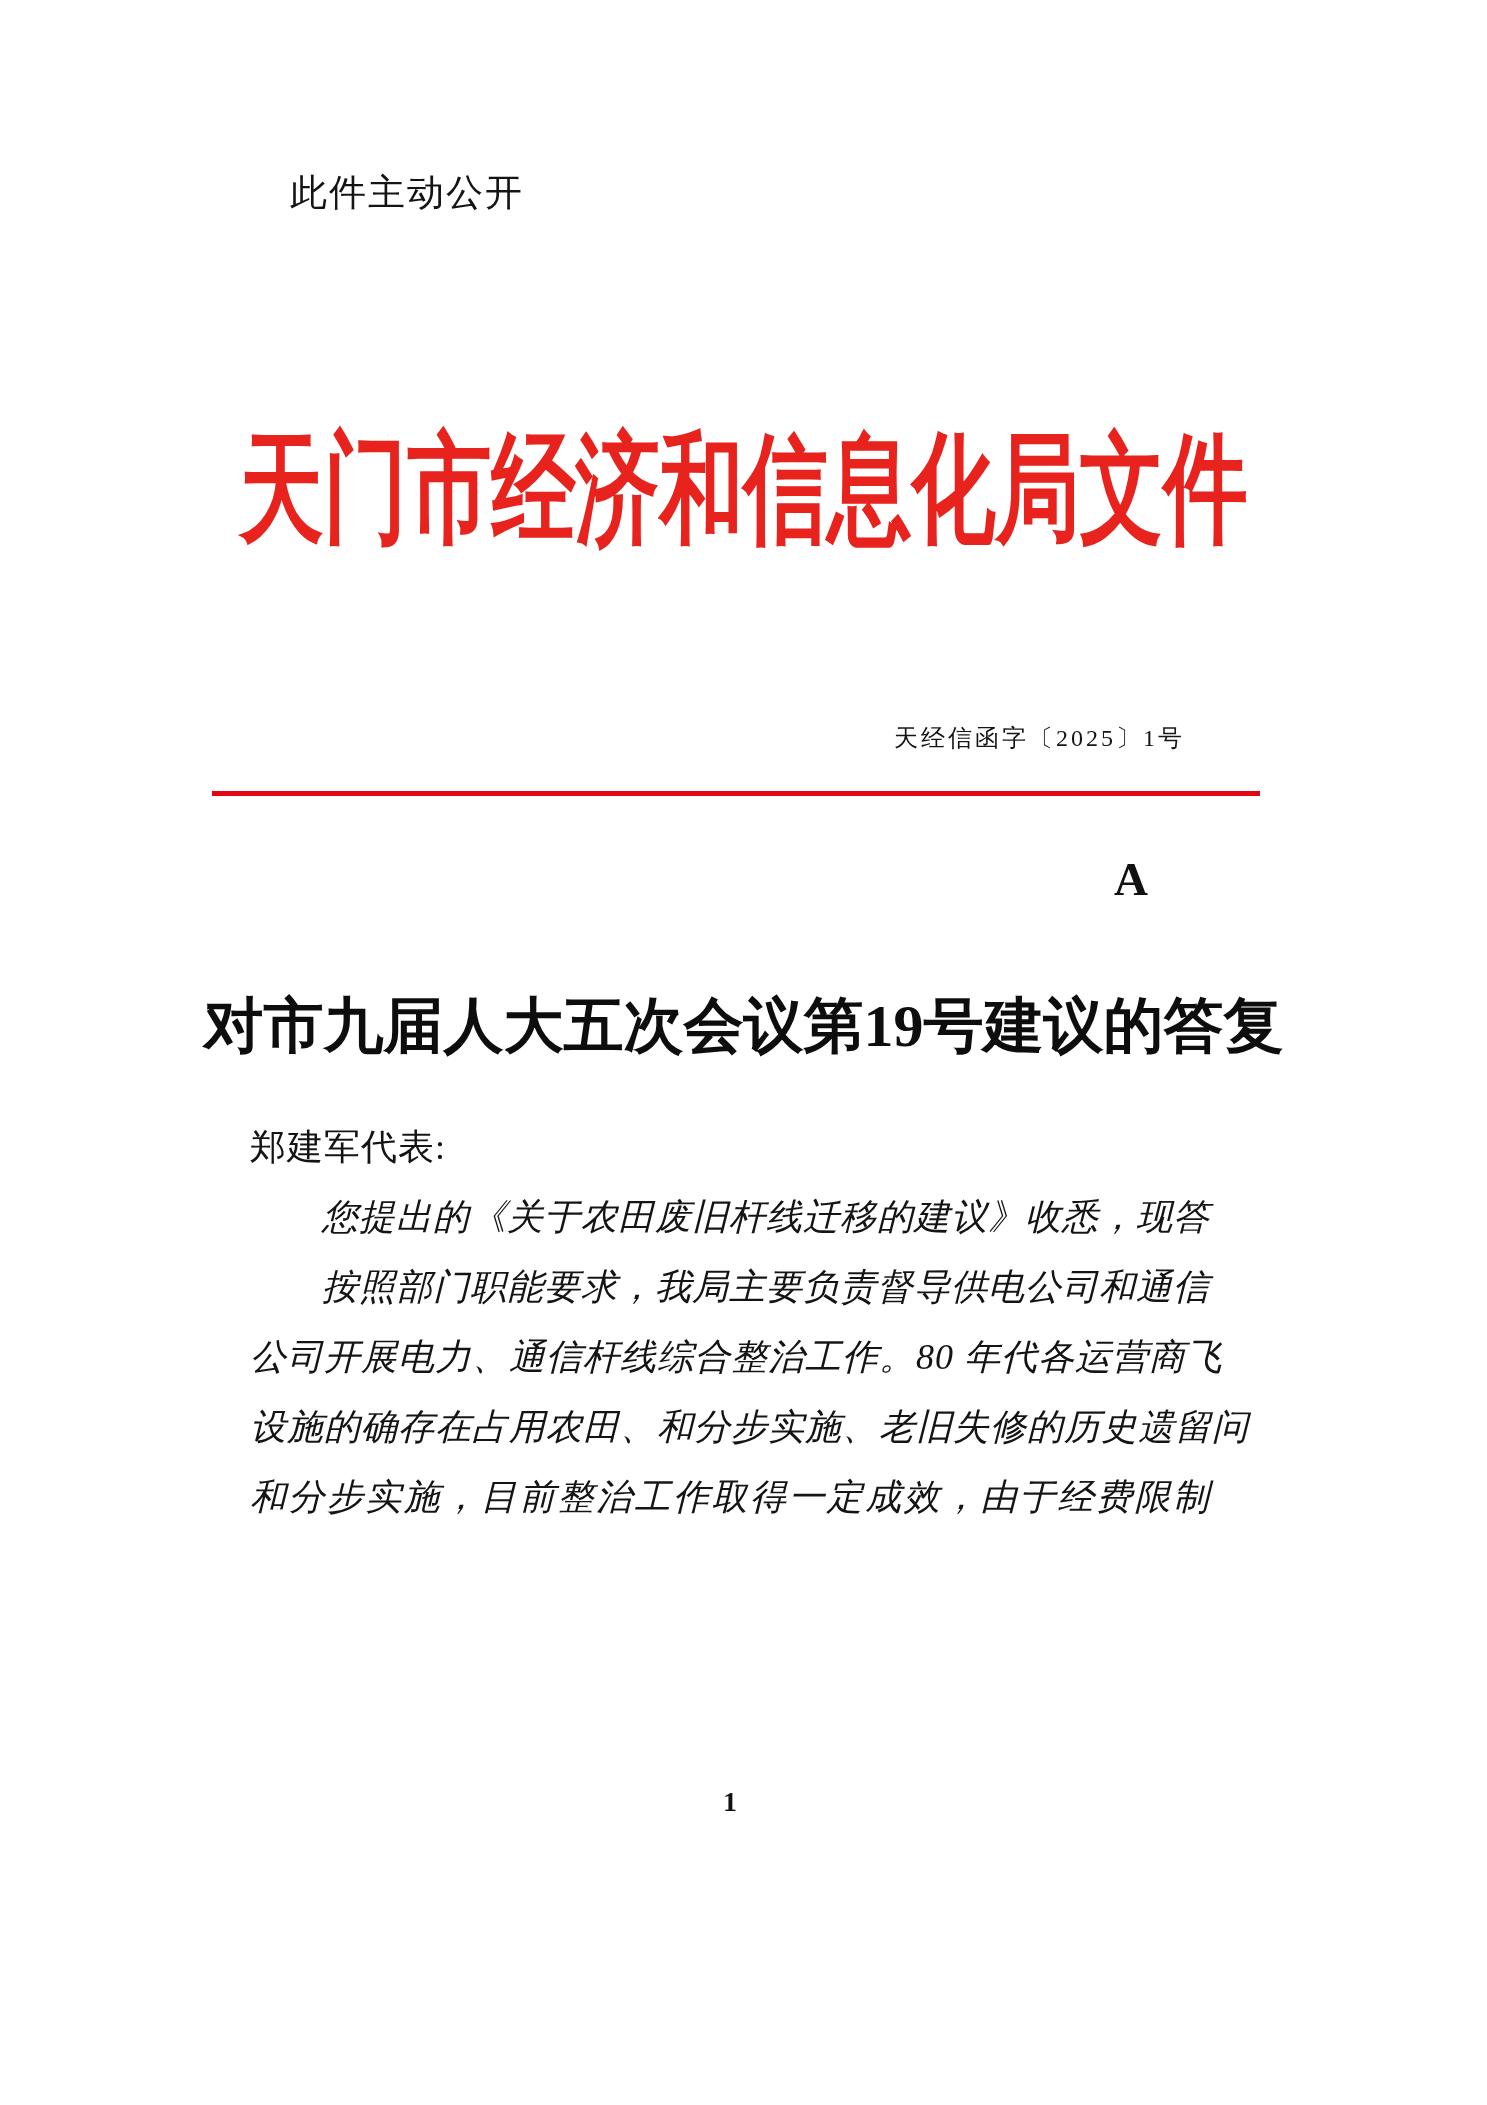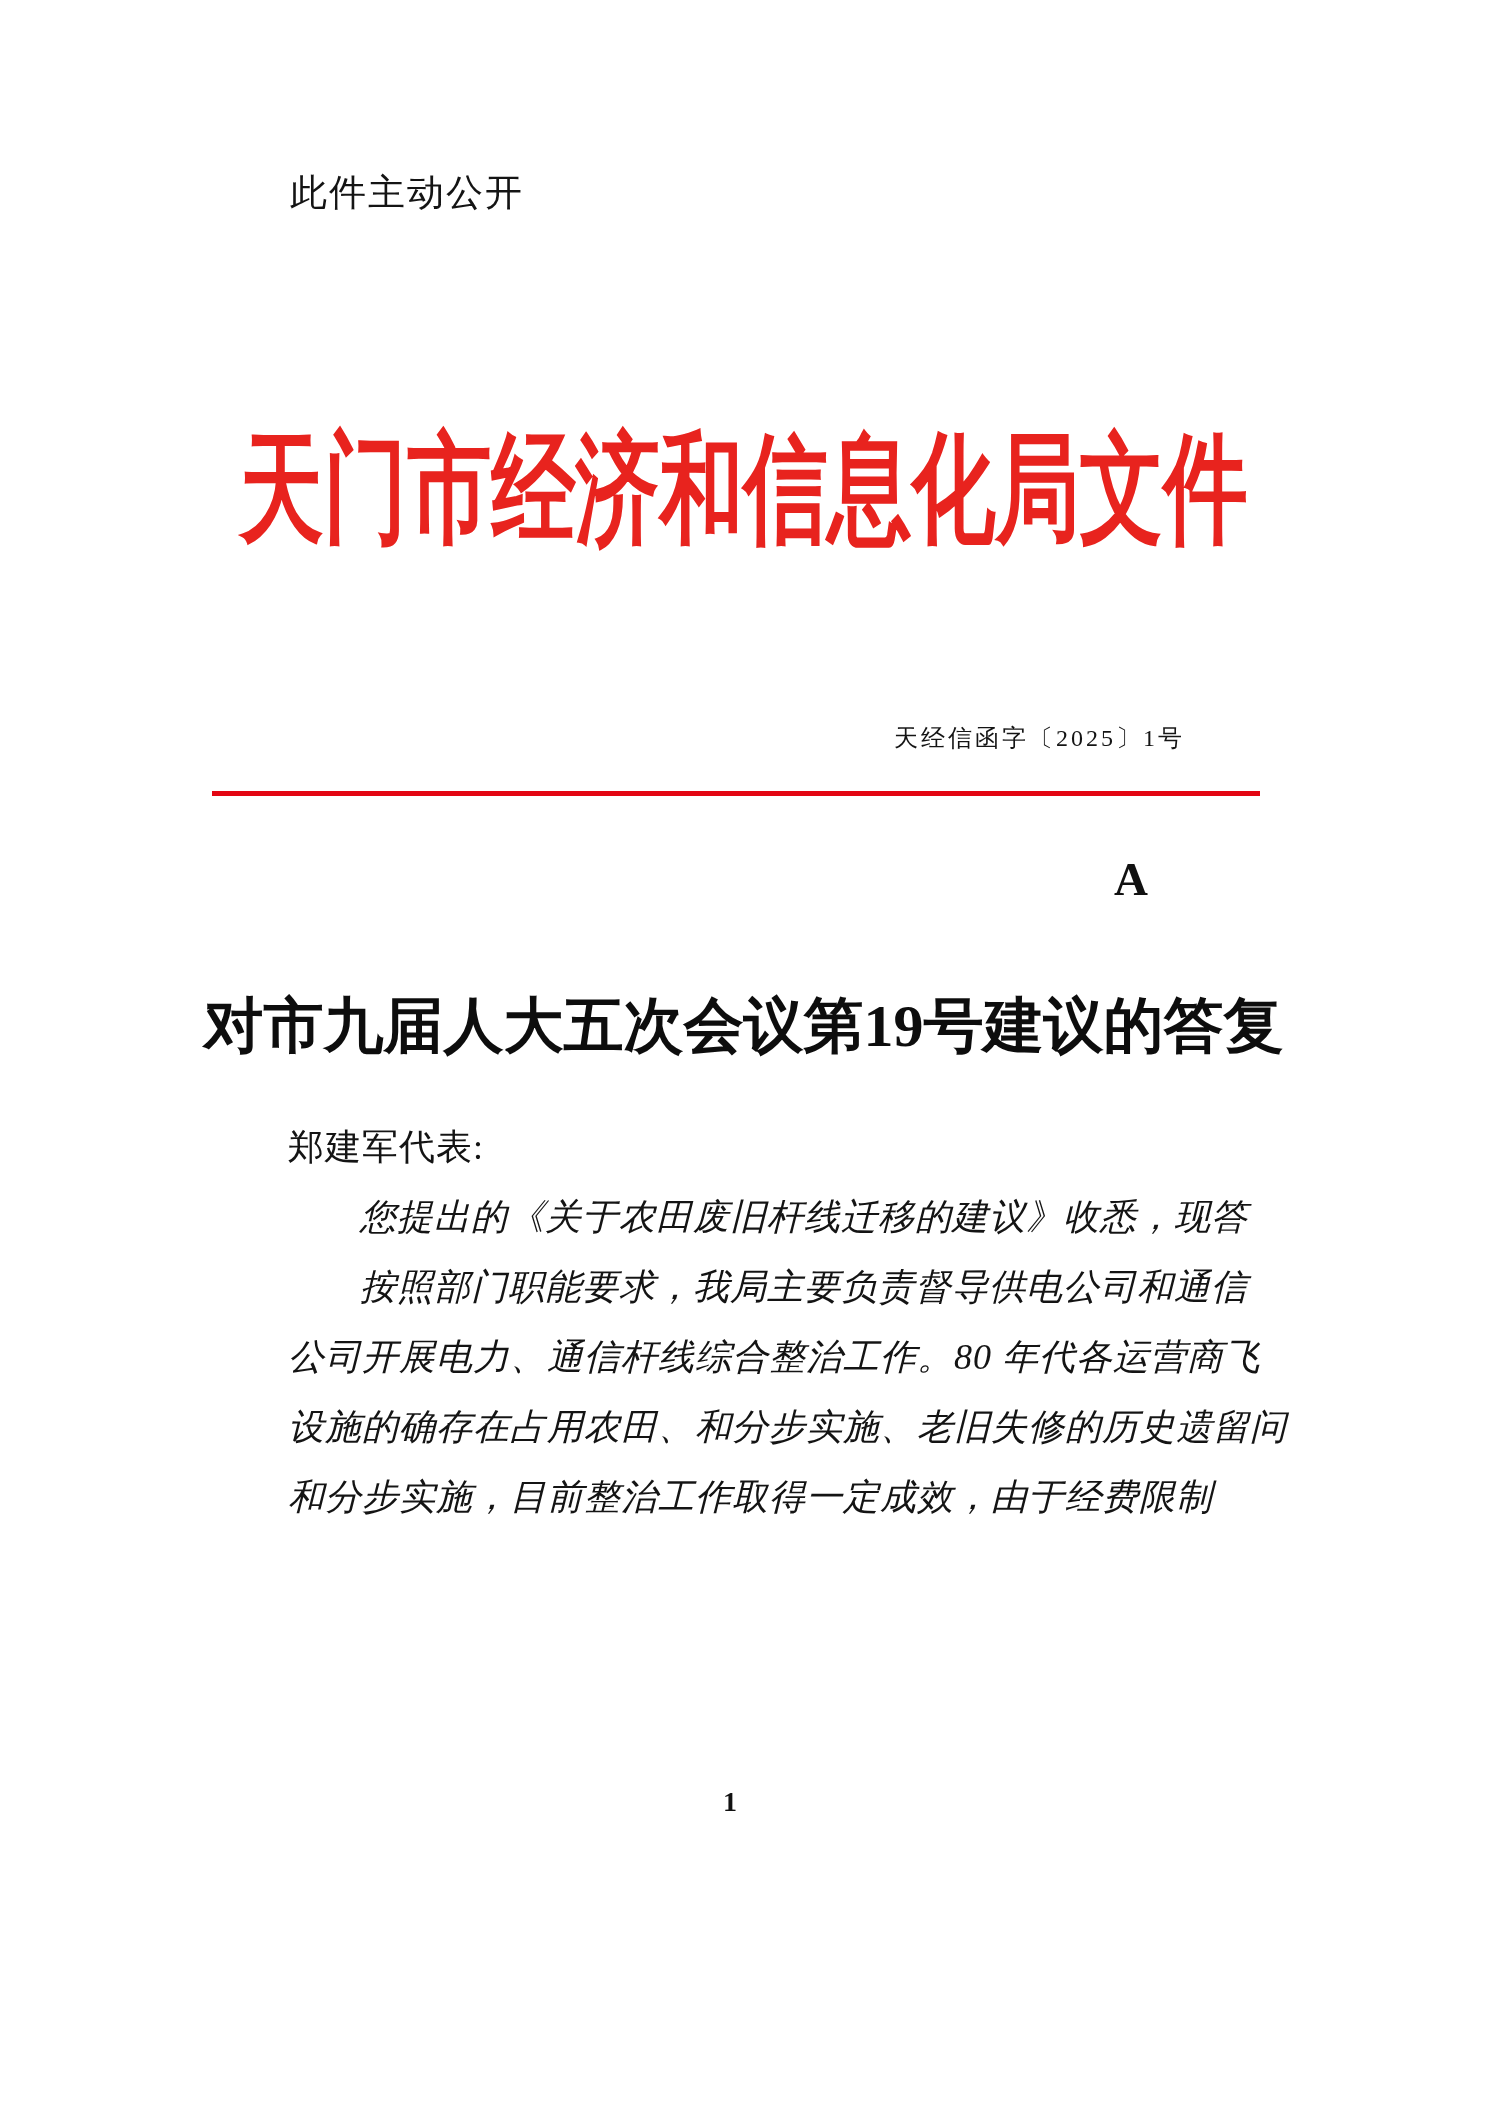--- a/index.html
+++ b/index.html
@@ -87,21 +87,20 @@
     top: 1112px;
     width: 960px;
     font-size: 36px;
     color: #141414;
   }
   .line {
     line-height: 70px;
     height: 70px;
     white-space: nowrap;
     letter-spacing: 1px;
-    margin-left: 38px;
   }
   .just {
     text-align: justify;
     text-align-last: justify;
     text-justify: inter-character;
     font-style: italic;
   }
   .indent {
     padding-left: 72px;
   }

